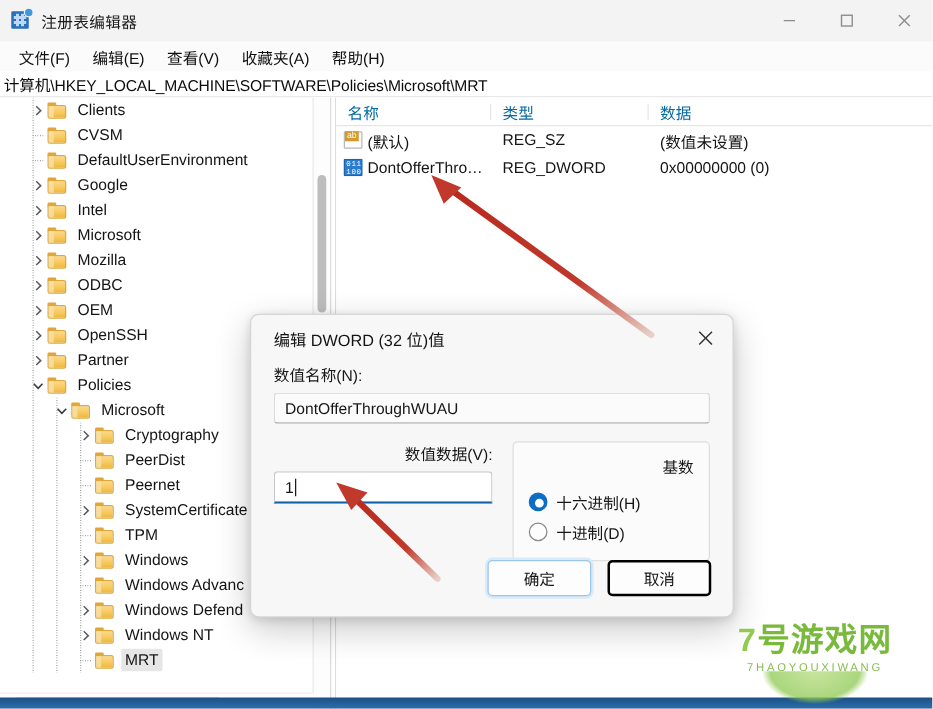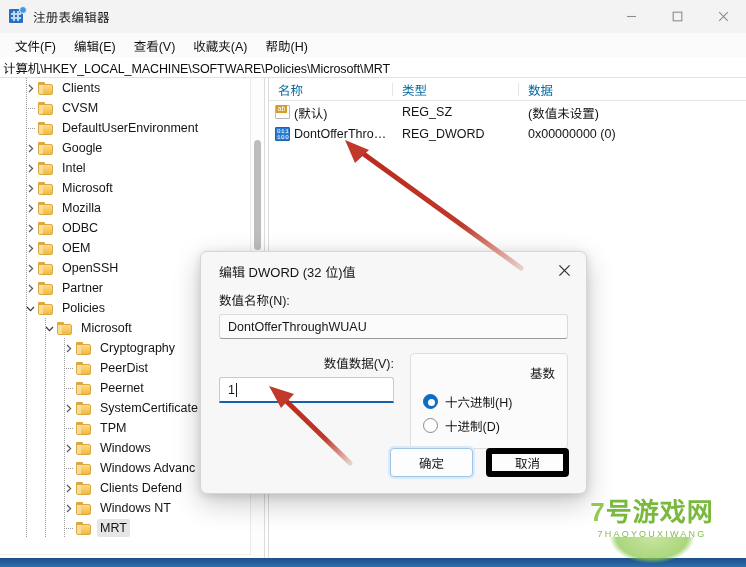--- a/index.html
+++ b/index.html
@@ -131,21 +131,21 @@
   .rdot{width:15px;height:15px;flex:0 0 15px;border-radius:50%;box-sizing:border-box;
         margin-right:7px;position:relative;}
   .rdot.on{background:#0d6cc4;border:1px solid #0d6cc4;}
   .rdot.on::after{content:"";position:absolute;left:4px;top:4px;width:7px;height:7px;
                   border-radius:50%;background:#ffffff;}
   .rdot.off{background:#fdfdfd;border:1px solid #8a8a8a;}
   .rlabel{font-size:12.5px;color:#161616;}
   .dlg-buttons{position:absolute;right:17px;bottom:16px;display:flex;gap:13px;}
   .btn{width:83px;height:29px;border-radius:4px;display:flex;align-items:center;
        justify-content:center;font-size:12.5px;color:#161616;box-sizing:border-box;
-       background:#fdfdfd;border:6px solid #000000;}
+       background:#fdfdfd;border:2px solid #000000;}
   .btn.default{border:1px solid #9cc5e8;box-shadow:0 0 0 2px #d9eaf8;}
 
   
   .arrows{position:absolute;inset:0;pointer-events:none;}
 
   
   .watermark{position:absolute;right:6px;bottom:10px;width:176px;height:62px;pointer-events:none;
              text-align:center;opacity:.93;}
   .wm-main{font-size:26px;font-weight:bold;color:#6fb52e;line-height:34px;letter-spacing:1px;
            text-shadow:1px 1px 0 #ffffff,-1px -1px 0 rgba(255,255,255,.6);}
@@ -512,21 +512,21 @@
             <div class="chev">
               <svg width="9" height="9" viewBox="0 0 9 9">
                 <polyline points="3,1 6.6,4.5 3,8" fill="none" stroke="#5a5a5a" stroke-width="1.2"></polyline>
               </svg>
             </div>
             <div class="folder">
               <div class="tab"></div>
               <div class="bod"></div>
               <div class="fl"></div>
             </div>
-            <div class="tlabel">Clients Defend</div>
+            <div class="tlabel">Windows Defend</div>
           </div>
           <div class="trow">
             <div class="guide" style="left: 26px;"></div>
             <div class="guide" style="left: 45px;"></div>
             <div class="guide" style="left: 64px;"></div>
             <div style="width: 60px; flex: 0 0 60px;"></div>
             <div class="chev">
               <svg width="9" height="9" viewBox="0 0 9 9">
                 <polyline points="3,1 6.6,4.5 3,8" fill="none" stroke="#5a5a5a" stroke-width="1.2"></polyline>
               </svg>

